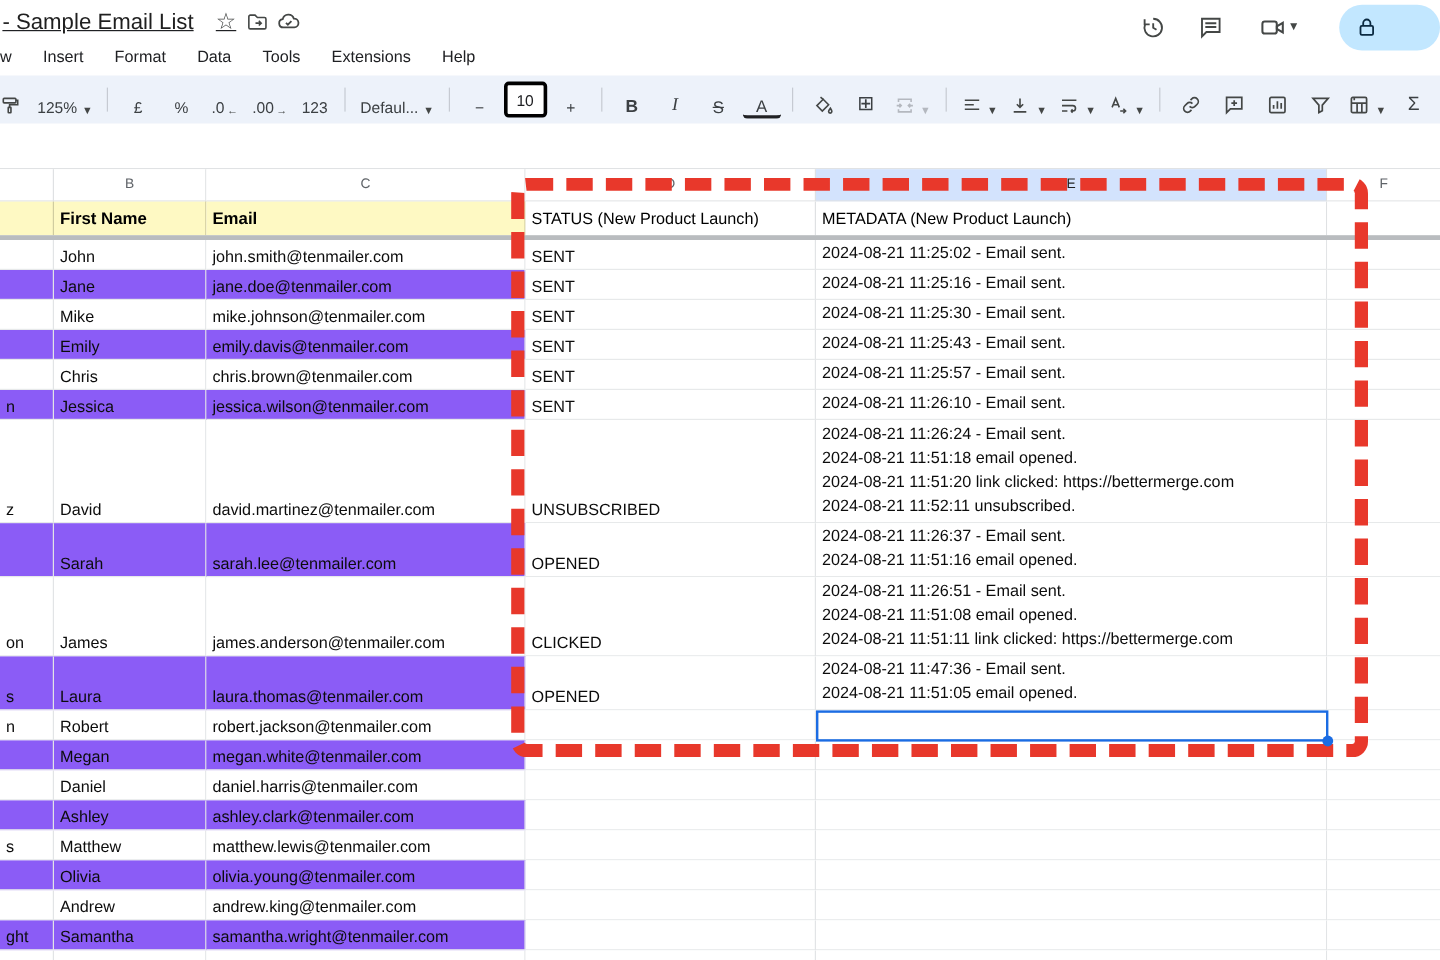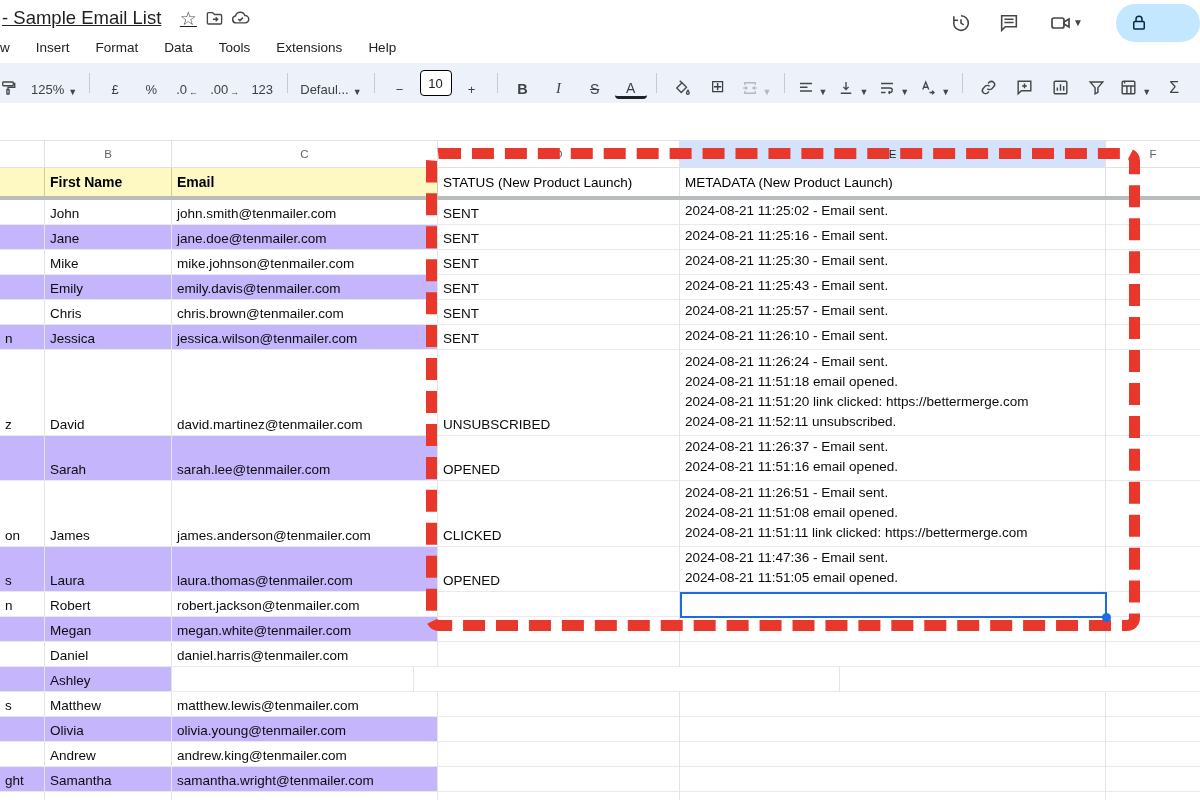--- a/index.html
+++ b/index.html
@@ -22,21 +22,21 @@
   .menu-item{cursor:default;}
 
   
   .toolbar{position:absolute;top:63px;left:-28px;right:-28px;height:40px;background:#edf2fa;border-radius:22px;
     display:flex;align-items:center;gap:4px;padding-left:28px;box-sizing:border-box;}
   .t-btn{display:flex;align-items:flex-end;justify-content:center;min-width:26px;height:28px;border-radius:4px;
     font-size:13px;color:#3c4043;gap:2px;padding:0 3px;}
   .t-btn svg{stroke:#444746;fill:none;stroke-width:1.8;}
   .t-div{width:1px;height:20px;background:#c6cad2;margin:0 5px;}
   .t-caret{font-size:9px;color:#444746;margin-left:2px;}
-  .size-box{width:30px;height:24px;border:1px solid #000000;border-radius:4px;display:flex;align-items:center;
+  .size-box{width:30px;height:24px;border:3px solid #000000;border-radius:4px;display:flex;align-items:center;
     justify-content:center;font-size:13px;color:#202124;background:#fff;}
   .b-bold{font-weight:bold;font-size:14.5px;}
   .b-italic{font-family:"Liberation Serif",serif;font-style:italic;font-size:15px;}
   .b-strike{text-decoration:line-through;font-size:14px;}
   .b-color{font-size:14px;border-bottom:3px solid #202124;line-height:15px;}
   .b-sigma{font-size:16px;}
   .b-grid{font-size:17px;}
   .merged-gray svg{stroke:#b4b8bf;}
   .sub-arrow{font-size:9px;margin-top:8px;color:#444746;}
 
@@ -49,21 +49,21 @@
   .row1{position:absolute;top:168px;left:0;right:0;height:28px;display:flex;}
   .h-cell{box-sizing:border-box;display:flex;align-items:center;padding:0 5px;font-size:13.5px;overflow:hidden;white-space:nowrap;}
   .h-teal{background:#fef9c3;font-weight:bold;font-size:14px;color:#000;border-right:1px solid rgba(0,0,0,0.18);}
   .h-plain{background:#fff;border-right:1px solid #dfe1e3;color:#000;}
   .frozen-divider{position:absolute;top:196px;left:0;right:0;height:4px;background:#b9bcbf;z-index:3;}
   .rows{position:absolute;top:200px;left:0;right:0;}
   .row{display:flex;}
   .c{box-sizing:border-box;border-right:1px solid #e2e4e6;border-bottom:1px solid #e7e9ea;
     display:flex;align-items:flex-end;padding:1px 4px 3px 5px;font-size:13.5px;color:#0c0c0c;
     overflow:hidden;white-space:nowrap;background:#fff;}
-  .banded .ab{background:#c4b5fd;}
+  .banded .ab{background:#8b5cf6;}
   .meta-lines{display:flex;flex-direction:column;align-items:flex-start;}
   .meta-lines div{line-height:20px;}
 
   
   .wA{width:45px;} .wB{width:127px;} .wC{width:266px;} .wD{width:242px;} .wE{width:426px;} .wF{flex:1;border-right:none;}
 
   
   .red-rect{position:absolute;left:426px;top:148px;width:692px;height:461px;border:11px dashed #e8382b;
     border-radius:13px;pointer-events:none;z-index:6;}
   .sel-cell{position:absolute;left:680px;top:592px;width:427px;height:26px;border:2px solid #1b6ce3;
@@ -417,20 +417,21 @@
         <div class="c wA ab"></div>
         <div class="c wB ab">Daniel</div>
         <div class="c wC ab">daniel.harris@tenmailer.com</div>
         <div class="c wD"></div>
         <div class="c wE"></div>
         <div class="c wF"></div>
       </div>
       <div class="row banded" style="height: 25px;">
         <div class="c wA ab"></div>
         <div class="c wB ab">Ashley</div>
+        <div class="c wC ab">ashley.clark@tenmailer.com</div>
         <div class="c wD"></div>
         <div class="c wE"></div>
         <div class="c wF"></div>
       </div>
       <div class="row" style="height: 25px;">
         <div class="c wA ab">s</div>
         <div class="c wB ab">Matthew</div>
         <div class="c wC ab">matthew.lewis@tenmailer.com</div>
         <div class="c wD"></div>
         <div class="c wE"></div>

